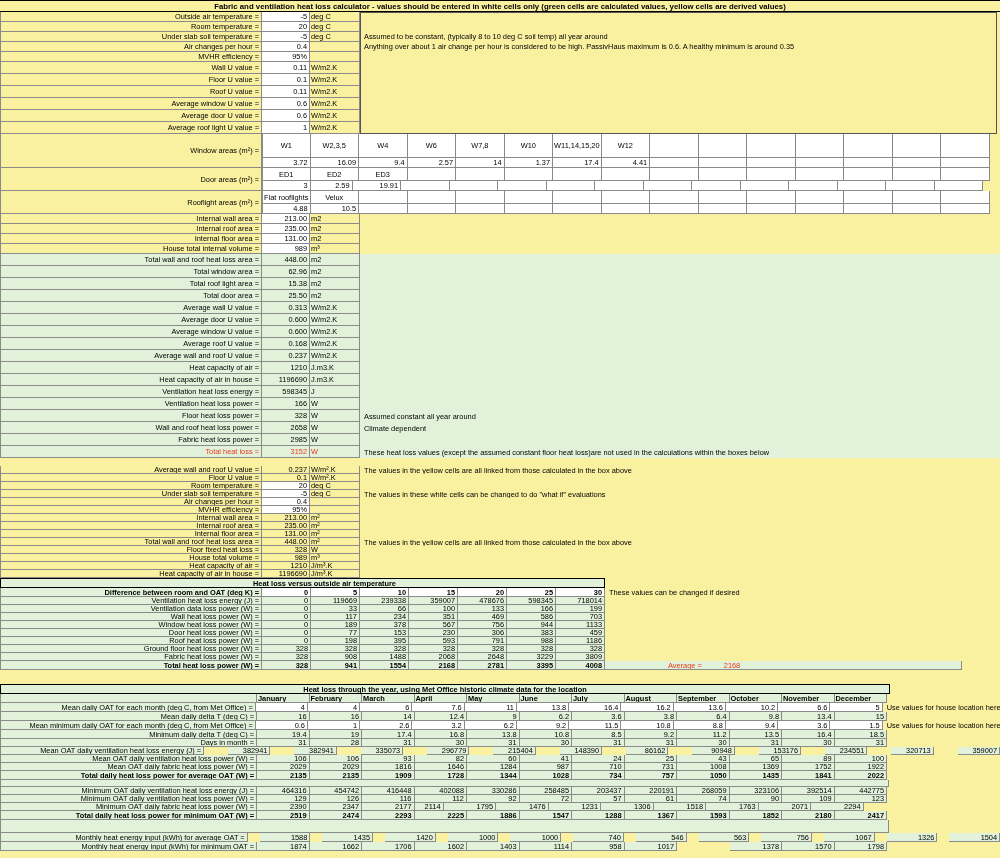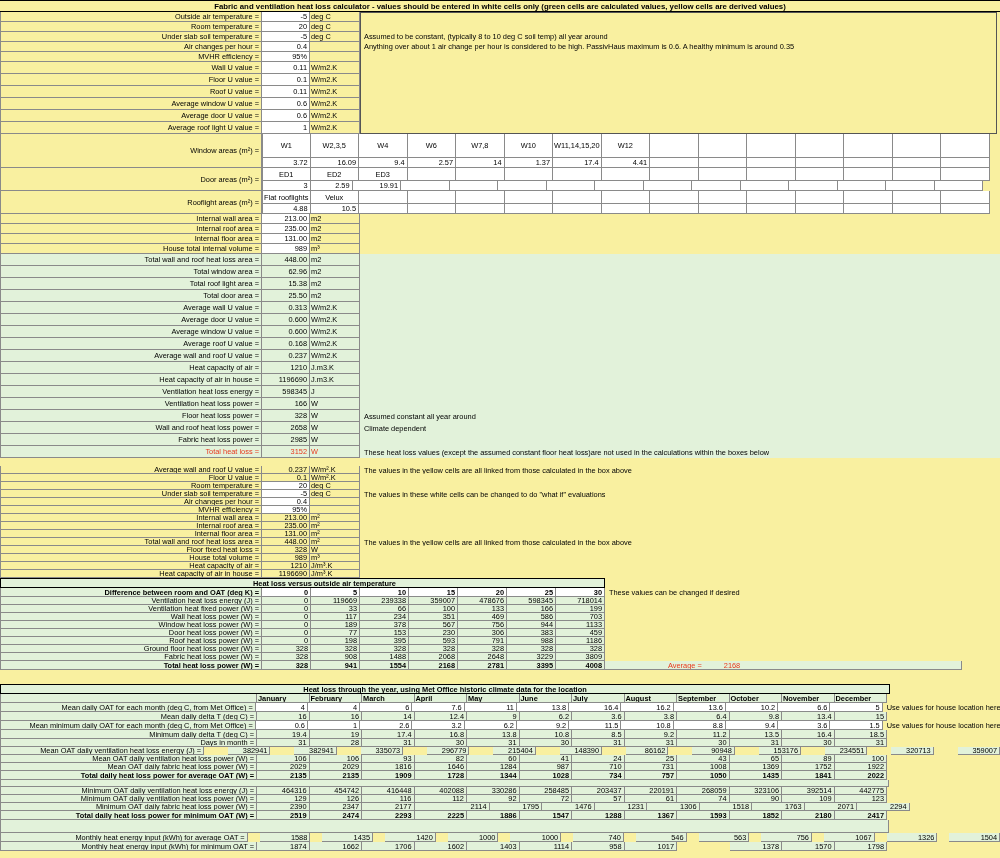--- a/index.html
+++ b/index.html
@@ -430,21 +430,21 @@
         <div class="c lbl grn">Ventilation heat loss energy (J) =</div>
         <div class="c grn" style="width: 49px;">0</div>
         <div class="c grn" style="width: 49px;">119669</div>
         <div class="c grn" style="width: 49px;">239338</div>
         <div class="c grn" style="width: 49px;">359007</div>
         <div class="c grn" style="width: 49px;">478676</div>
         <div class="c grn" style="width: 49px;">598345</div>
         <div class="c grn" style="width: 49px;">718014</div>
       </div>
       <div class="r" style="height: 8px;">
-        <div class="c lbl grn">Ventilation heat fixed power (W) =</div>
+        <div class="c lbl grn">Ventilation data loss power (W) =</div>
         <div class="c grn" style="width: 49px;">0</div>
         <div class="c grn" style="width: 49px;">33</div>
         <div class="c grn" style="width: 49px;">66</div>
         <div class="c grn" style="width: 49px;">100</div>
         <div class="c grn" style="width: 49px;">133</div>
         <div class="c grn" style="width: 49px;">166</div>
         <div class="c grn" style="width: 49px;">199</div>
       </div>
       <div class="r" style="height: 8px;">
         <div class="c lbl grn">Wall heat loss power (W) =</div>
@@ -707,21 +707,21 @@
         <div class="c grn" style="width: 52.5px;">74</div>
         <div class="c grn" style="width: 52.5px;">90</div>
         <div class="c grn" style="width: 52.5px;">109</div>
         <div class="c grn" style="width: 52.5px;">123</div>
       </div>
       <div class="r" style="height: 8px;">
         <div class="c lbl grn" style="width: 257px;">Minimum OAT daily fabric heat loss power (W) =</div>
         <div class="c grn" style="width: 52.5px;">2390</div>
         <div class="c grn" style="width: 52.5px;">2347</div>
         <div class="c grn" style="width: 52.5px;">2177</div>
-        <div class="c grn" style="width: 75px;">2114</div>
+        <div class="c grn" style="width: 29px;">2114</div>
         <div class="c grn" style="width: 52.5px;">1795</div>
         <div class="c grn" style="width: 52.5px;">1476</div>
         <div class="c grn" style="width: 52.5px;">1231</div>
         <div class="c grn" style="width: 52.5px;">1306</div>
         <div class="c grn" style="width: 52.5px;">1518</div>
         <div class="c grn" style="width: 52.5px;">1763</div>
         <div class="c grn" style="width: 52.5px;">2071</div>
         <div class="c grn" style="width: 52.5px;">2294</div>
       </div>
       <div class="r" style="height: 9px;">

